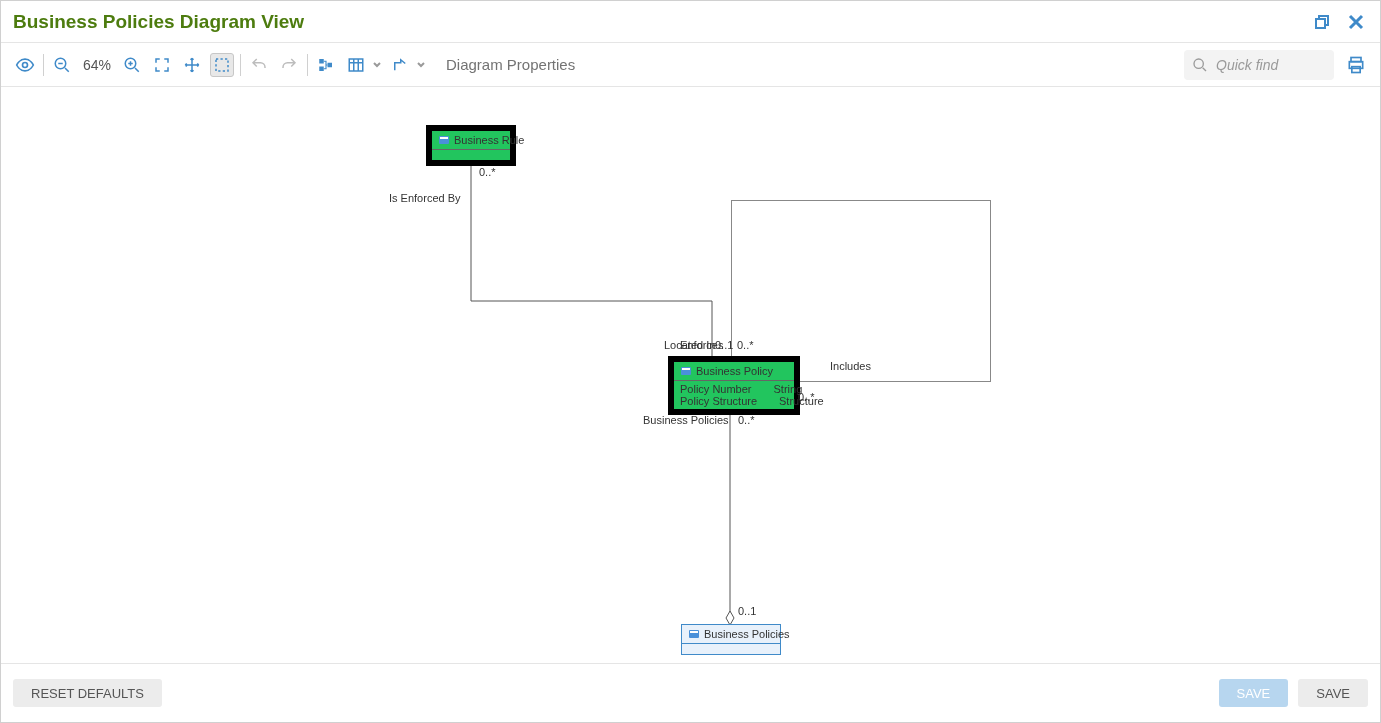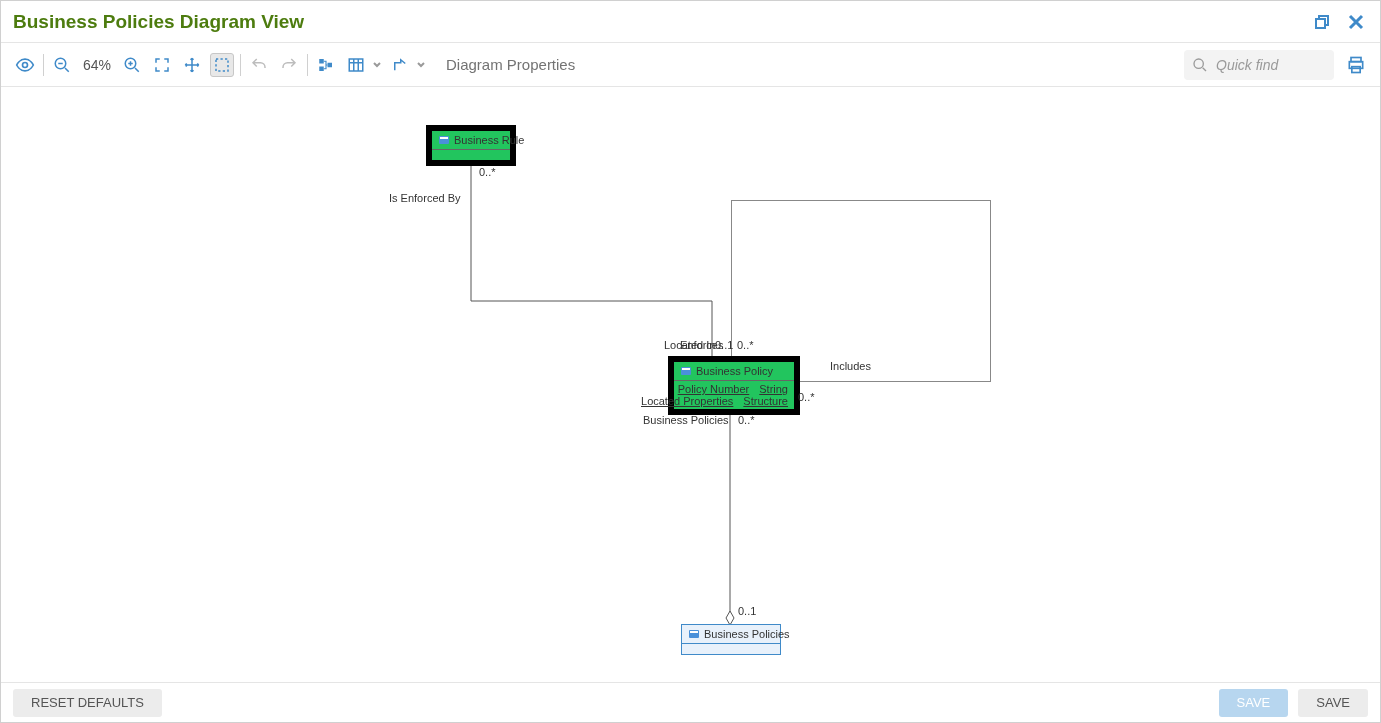--- a/index.html
+++ b/index.html
@@ -110,36 +110,36 @@
     padding: 3px 6px;
     border-bottom: 1px solid #666;
     white-space: nowrap;
   }
   .node.selected .node-header { border-bottom: 1px solid #3f8ac9; }
   .node-icon {
     width: 12px; height: 12px;
     display: inline-flex; align-items: center; justify-content: center;
   }
   .node-body { min-height: 10px; padding: 2px 6px; }
-  .attr-row { display: flex; justify-content: flex-end; gap: 10px; white-space: nowrap; text-decoration: underline;}
+  .attr-row { display: flex; justify-content: flex-start; gap: 22px; white-space: nowrap;}
   .edge-label {
     position: absolute;
     font-size: 11px;
     color: #333;
     white-space: nowrap;
   }
   .big-rect {
     position: absolute;
     border: 1px solid #888;
     background: #fff;
   }
   
   .footer {
     display: flex; align-items: center;
-    height: 40px;
+    height: 59px;
     padding: 0 12px;
     border-top: 1px solid #e5e5e5;
     gap: 10px;
   }
   .footer-spacer { flex: 1; }
   .btn {
     height: 28px;
     padding: 0 18px;
     font-size: 13px;
     border: none;
@@ -329,21 +329,21 @@
             </svg>
         </span>
         <span>Business Policy</span>
       </div>
       <div class="node-body">
         <div class="attr-row">
           <span>Policy Number</span>
           <span>String</span>
         </div>
         <div class="attr-row">
-          <span>Located Properties</span>
+          <span>Policy Structure</span>
           <span>Structure</span>
         </div>
       </div>
     </div>
 
     <div class="edge-label" style="left:655px; top:252px;margin-left:24px;">Enforces</div>
     <div class="edge-label" style="left:663px; top:252px;">Located In</div>
     <div class="edge-label" style="left:714px; top:252px;">0..1</div>
     <div class="edge-label" style="left:736px; top:252px;">0..*</div>
 

